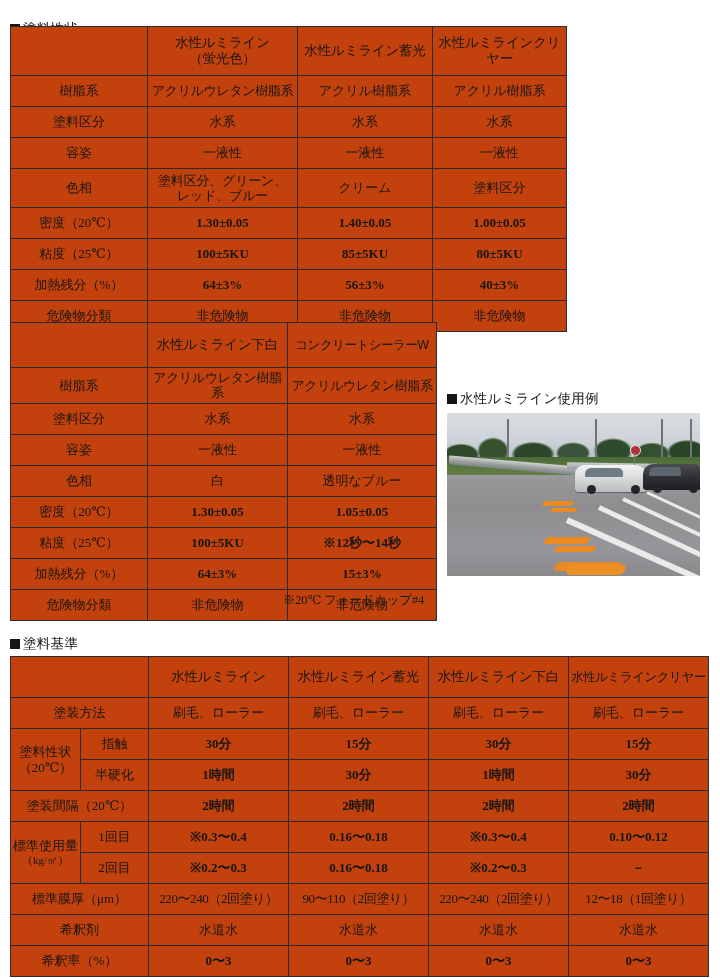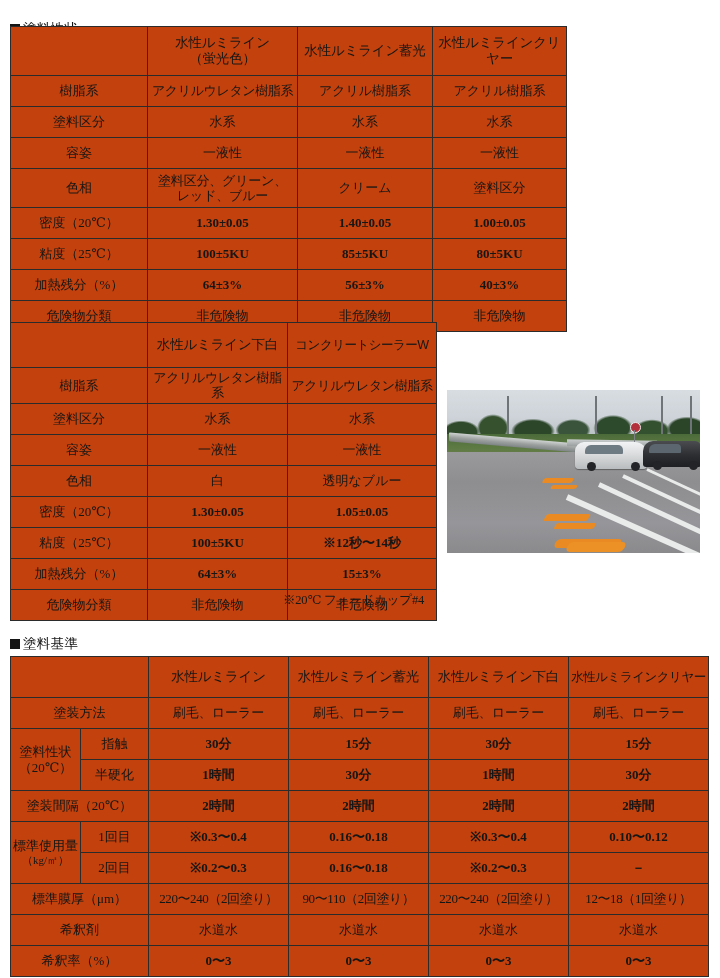--- a/index.html
+++ b/index.html
@@ -370,20 +370,23 @@
         <td>危険物分類</td>
         <td>非危険物</td>
         <td>非危険物</td>
       </tr>
     </tbody>
   </table>
 
   <div class="footnote" id="foot1">※20℃ フォードカップ#4</div>
 
   <div id="photo-block">
+    <div id="photo-caption">
+      <span class="sq"></span><span>水性ルミライン使用例</span>
+    </div>
     <div id="photo">
       <div class="ph-sky"></div>
       <div class="ph-trees"></div>
       <div class="ph-pole" style="left:60px; height:42px;"></div>
       <div class="ph-pole" style="left:148px; height:40px;"></div>
       <div class="ph-pole" style="left:214px; height:44px;"></div>
       <div class="ph-pole" style="left:243px; height:40px;"></div>
       <div class="ph-grass"></div>
       <div class="ph-rail"></div>
       <div class="ph-rail2"></div>

